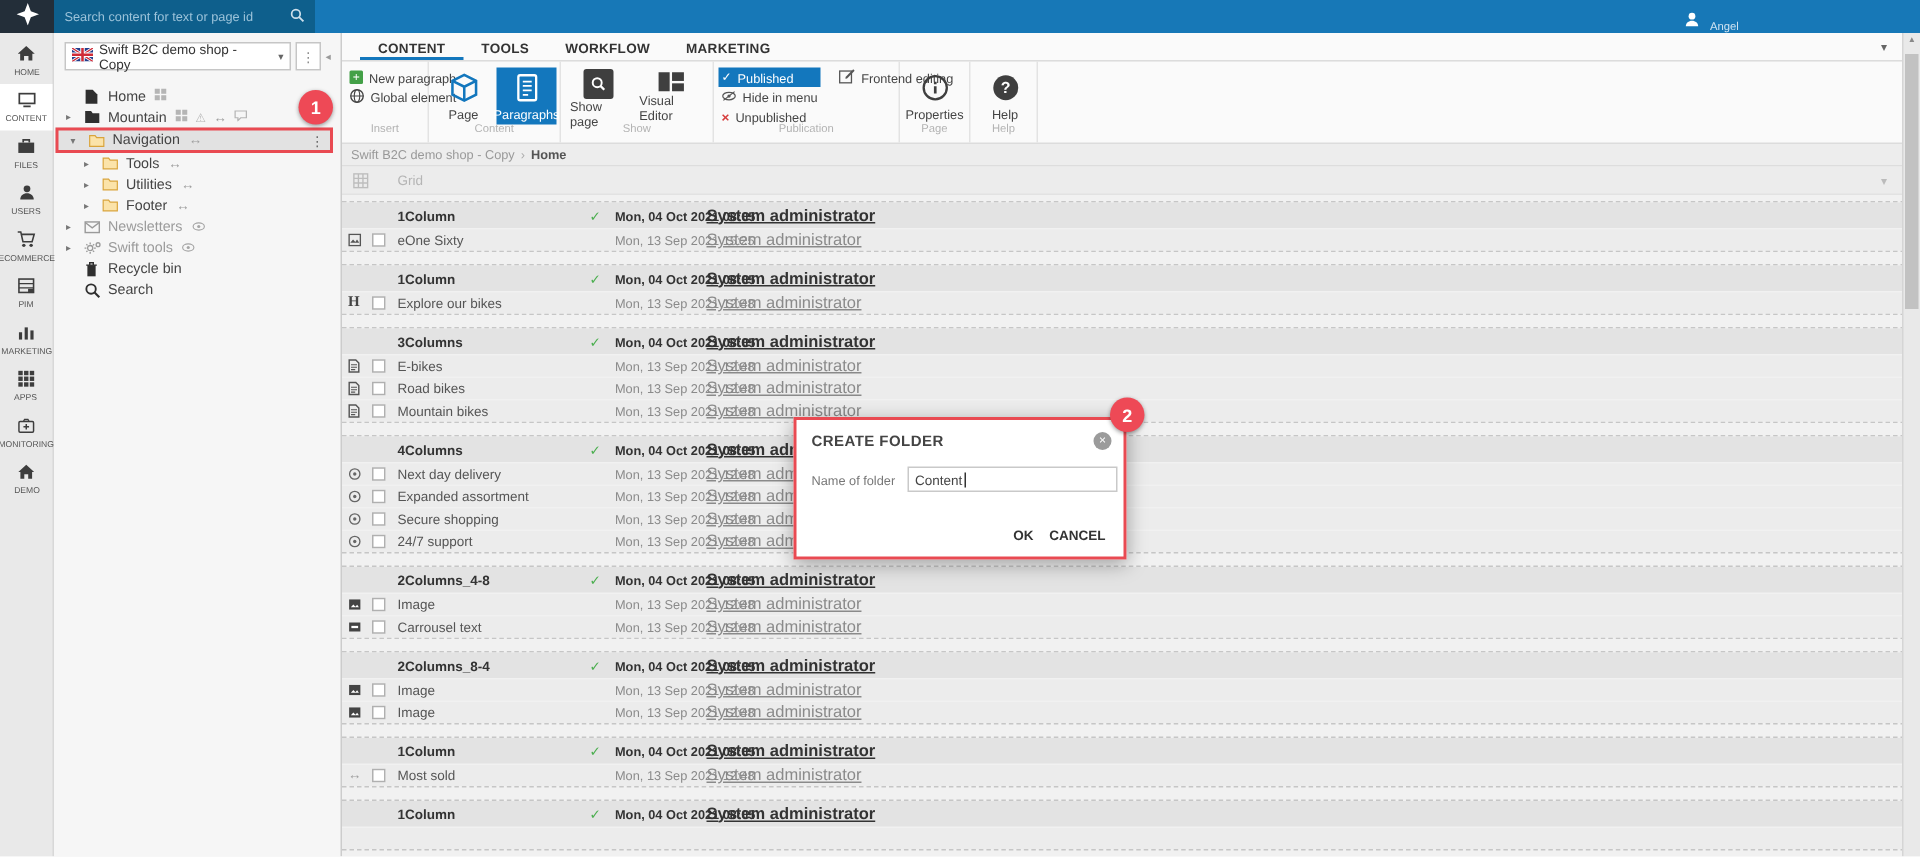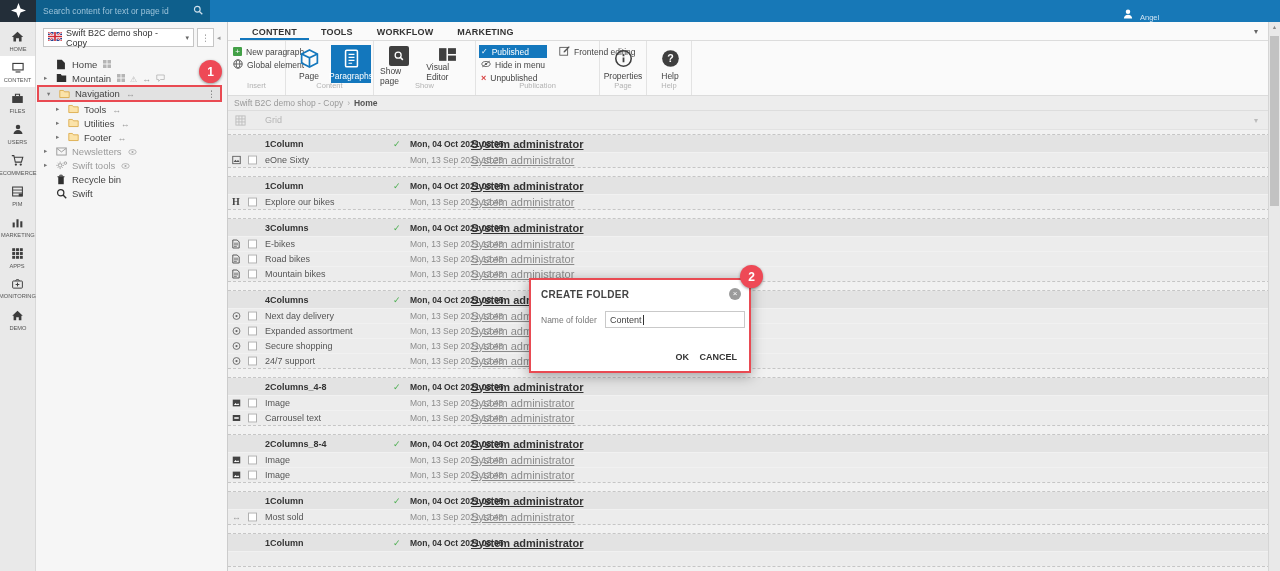--- a/index.html
+++ b/index.html
@@ -379,21 +379,21 @@
           <span class="tlbl">Recycle bin</span>
         </div>
         <div class="trow">
           <span class="arr"></span>
           <span class="ticon">
             <svg width="11" height="11" viewBox="0 0 14 14">
               <circle cx="6" cy="6" r="4" fill="none" stroke="#2f2f2f" stroke-width="1.6"></circle>
               <path d="M9 9l4 4" stroke="#2f2f2f" stroke-width="1.8"></path>
             </svg>
           </span>
-          <span class="tlbl">Swift</span>
+          <span class="tlbl">Search</span>
         </div>
       </div>
   </div>
 
   <div class="main">
     <div class="tabs" id="tabs">
       <span class="tab active">CONTENT</span>
         <span class="tab">TOOLS</span>
         <span class="tab">WORKFLOW</span>
         <span class="tab">MARKETING</span>

